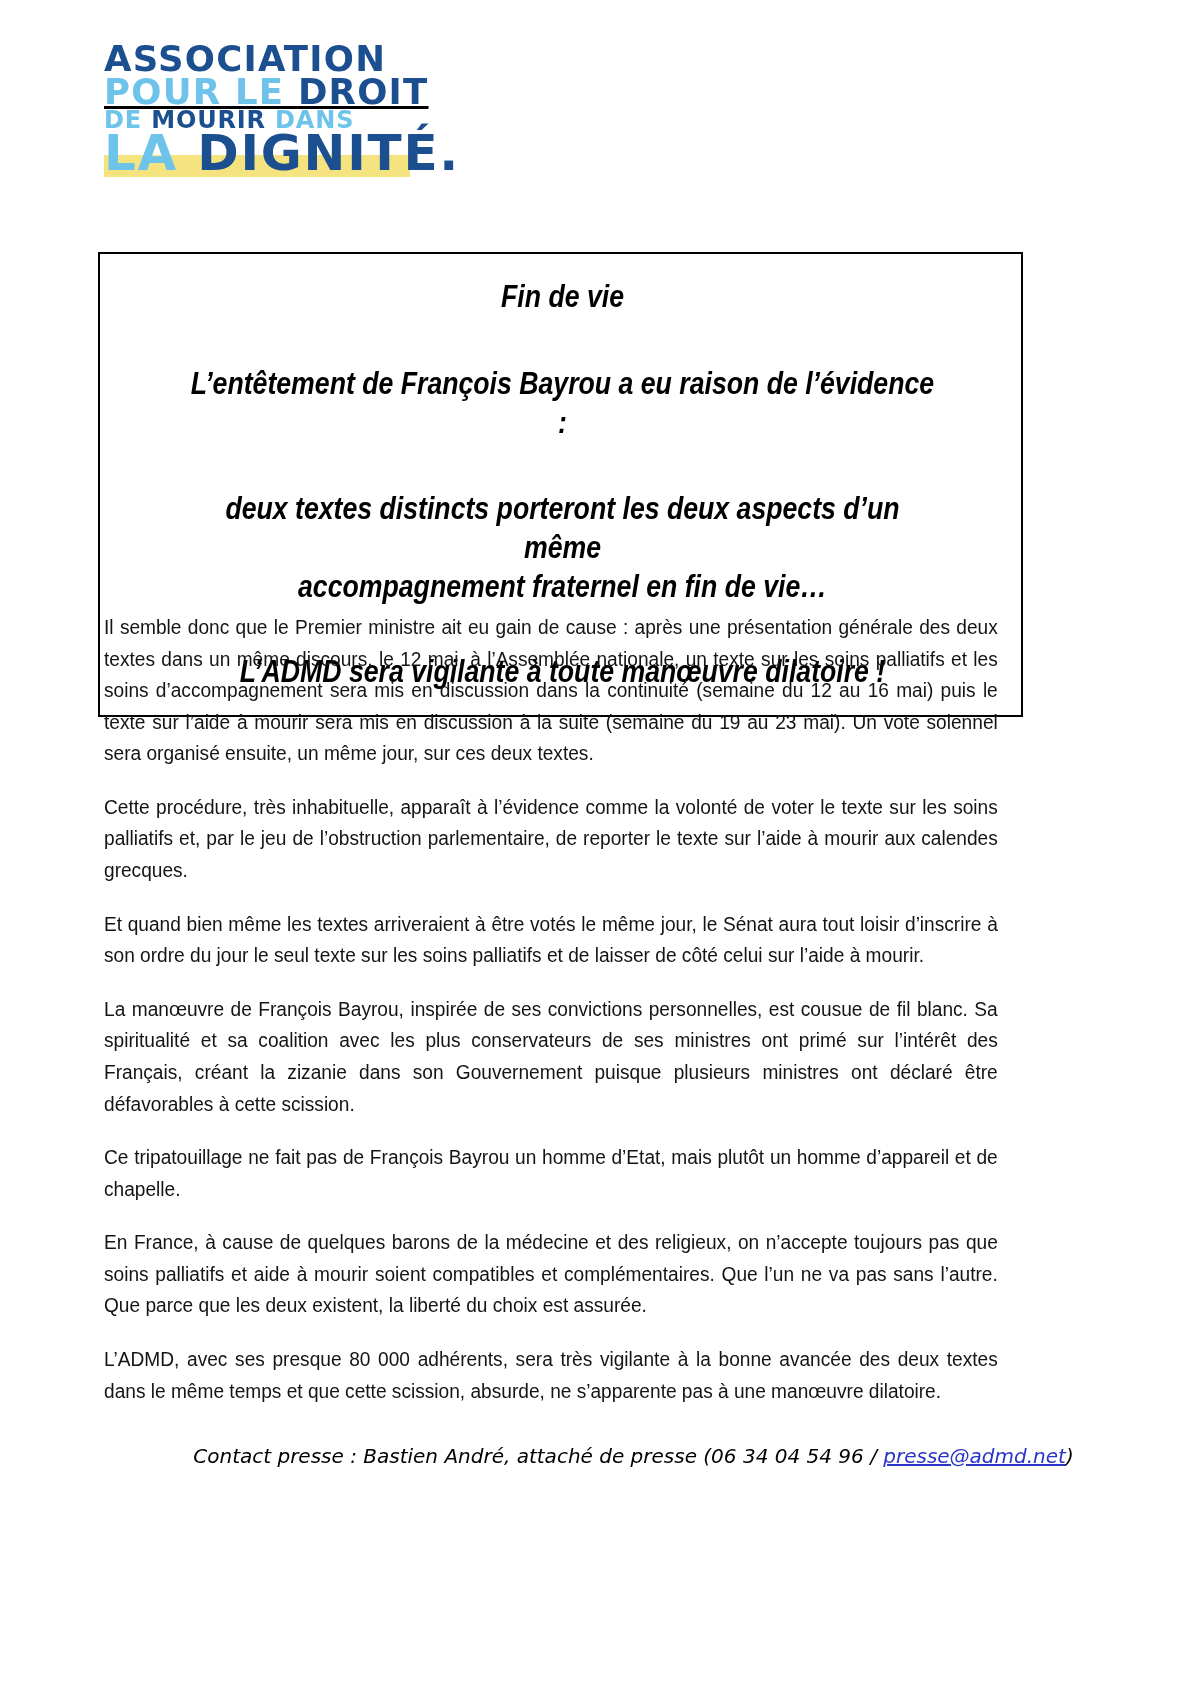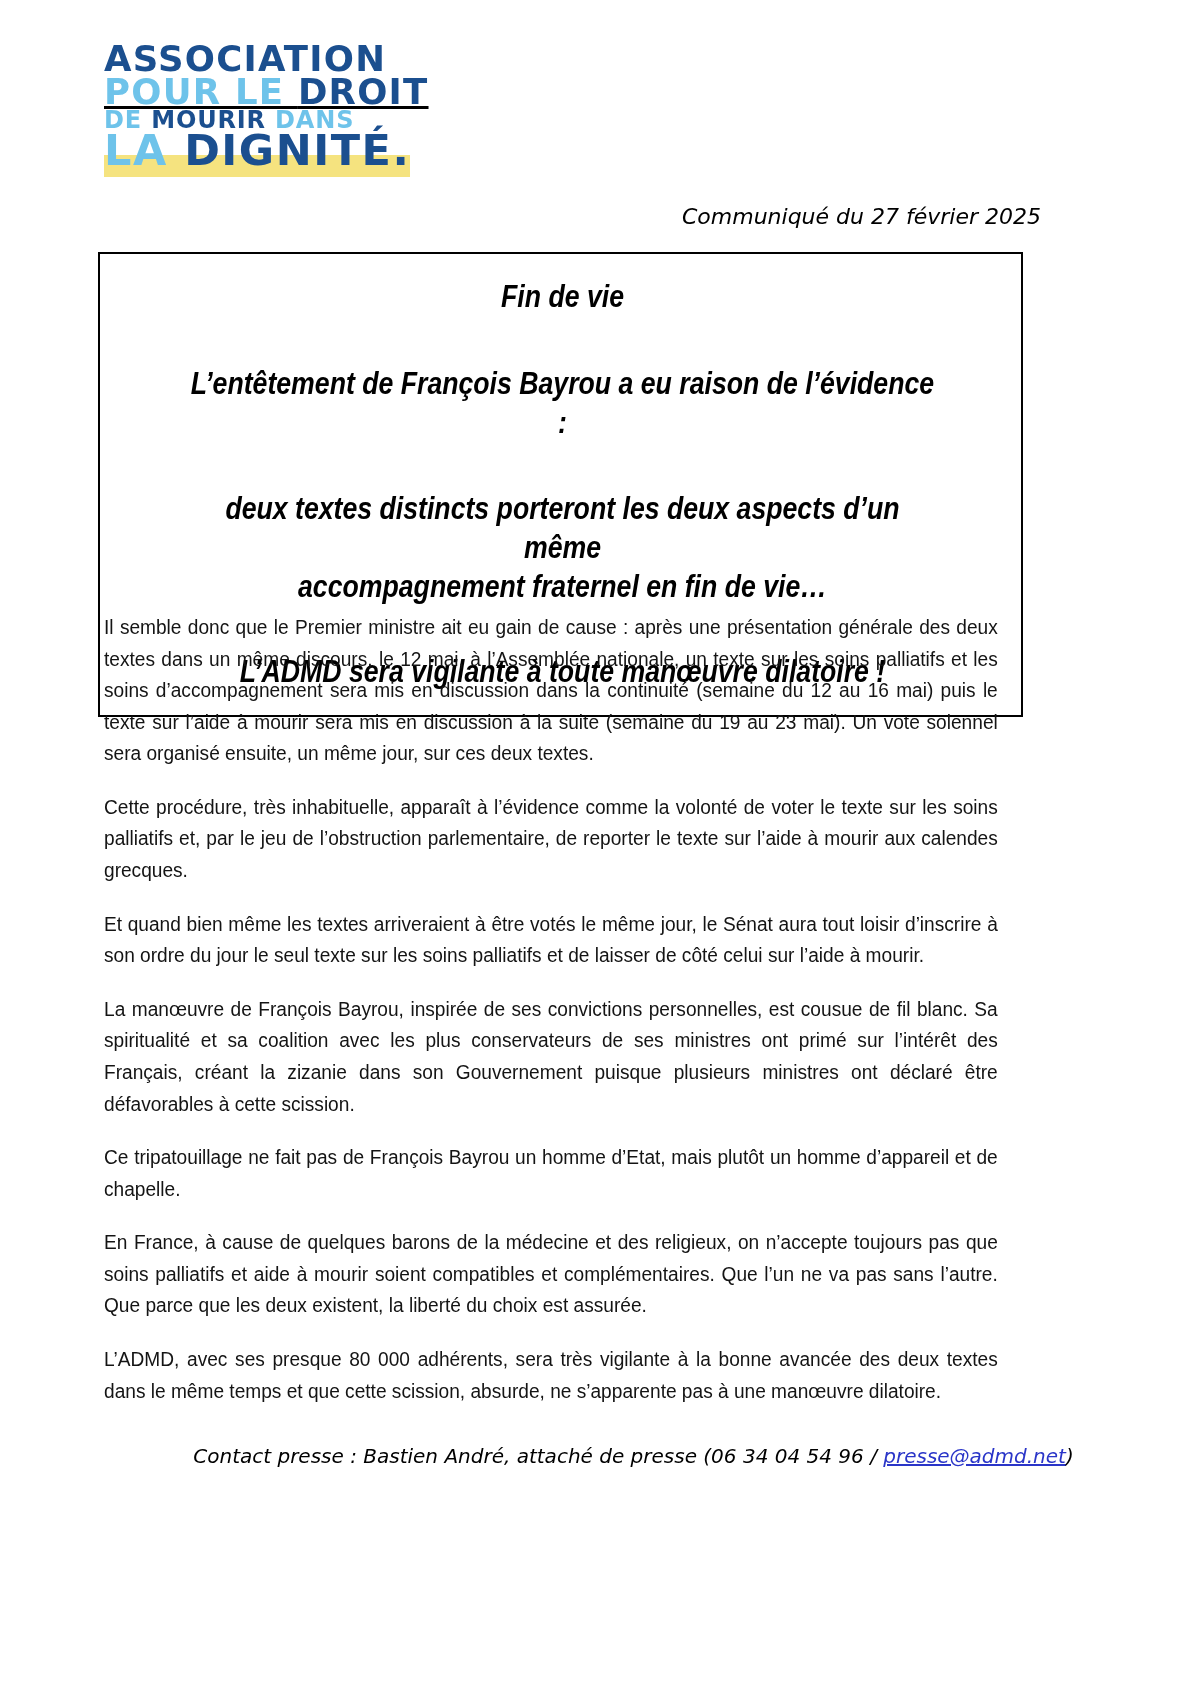--- a/index.html
+++ b/index.html
@@ -31,21 +31,21 @@
     display: block;
     font-family: "DejaVu Sans", sans-serif;
     font-weight: bold;
     letter-spacing: 0.035em;
     line-height: 0.98;
     white-space: nowrap;
   }
   .logo-l1 { font-size: 35.5px; }
   .logo-l2 { font-size: 35.5px; margin-top: -2px; text-decoration: underline; }
   .logo-l3 { font-size: 24px;   margin-top: -1px; }
-  .logo-l4 { font-size: 43px;   margin-top: -3px; position: relative; }
+  .logo-l4 { font-size: 50px;   margin-top: -3px; position: relative; }
 
   .dark  { color: #1b4f8f; }
   .light { color: #6ec3ea; }
 
   .logo-hl {
     position: absolute;
     left: 0px;
     top: 113px;
     width: 306px;
     height: 22px;
@@ -150,21 +150,20 @@
 
     <span class="logo-line logo-l3">
       <span class="light">DE </span><span class="dark">MOURIR </span><span class="light">DANS</span>
     </span>
 
     <span class="logo-line logo-l4">
       <span class="light">LA </span><span class="dark">DIGNITÉ.</span>
     </span>
   </div>
 
-  <div class="date-line">Communiqué du 27 février 2025</div>
 
   <div class="title-box">
     <div class="title-line t1">Fin de vie</div>
     <div class="title-line t2">L’entêtement de François Bayrou a eu raison de l’évidence :</div>
     <div class="title-line t3">deux textes distincts porteront les deux aspects d’un même</div>
     <div class="title-line">accompagnement fraternel en fin de vie…</div>
     <div class="title-line t4">L’ADMD sera vigilante à toute manœuvre dilatoire !</div>
   </div>
 
   <div class="body-text">

